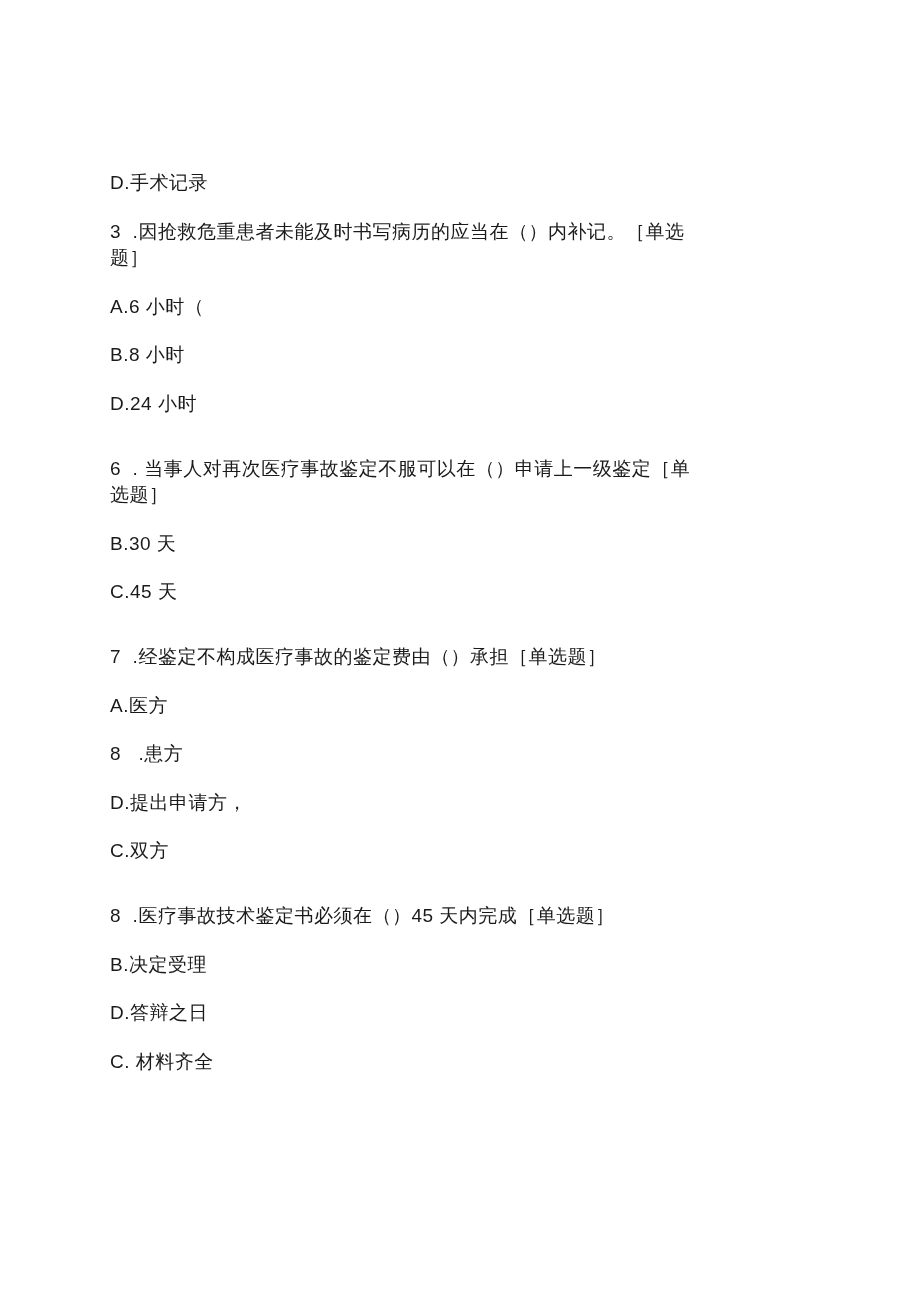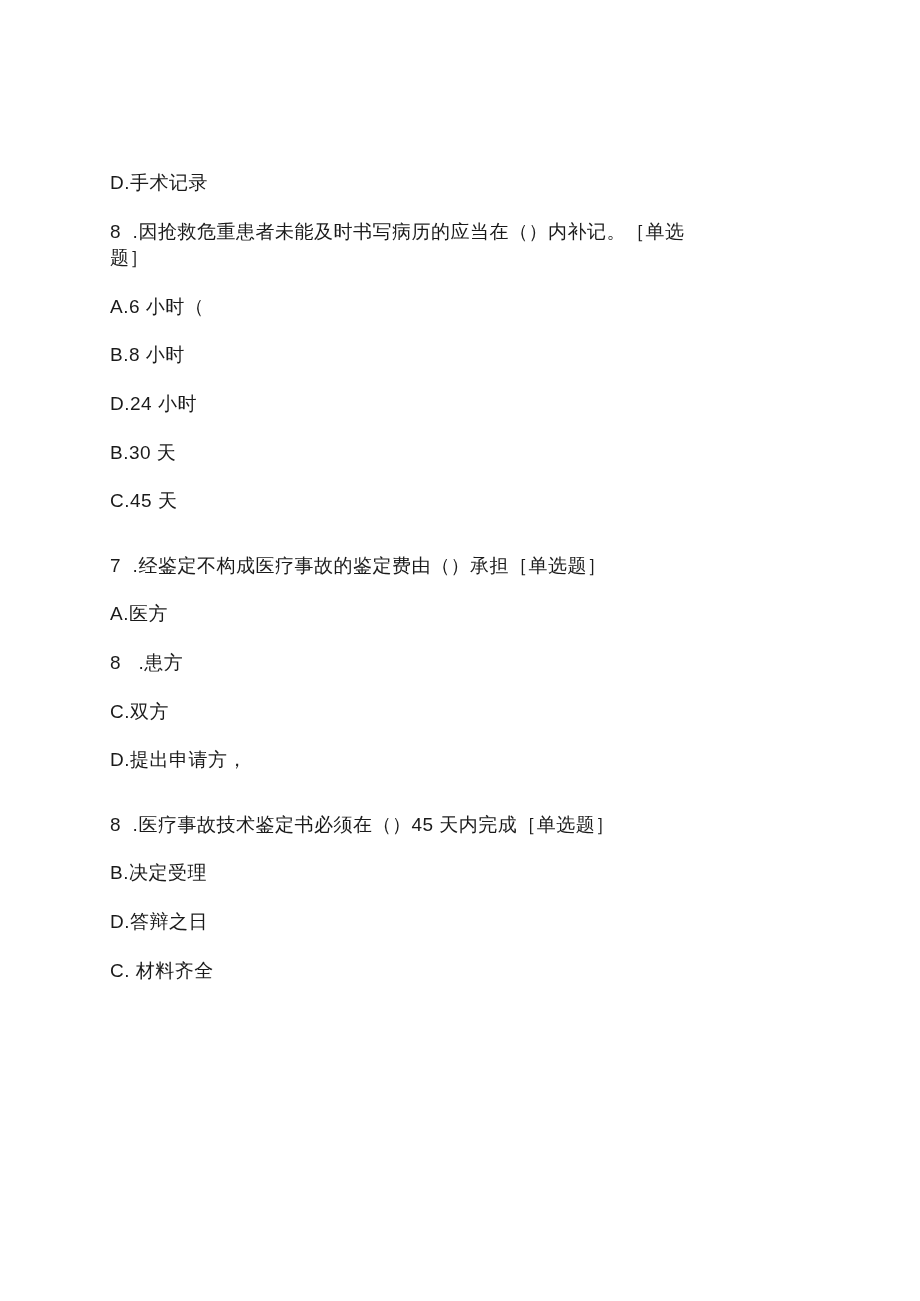--- a/index.html
+++ b/index.html
@@ -32,32 +32,33 @@
     white-space: pre-wrap;
   }
 </style>
 </head>
 <body>
 
 <div class="page">
 
   <div class="line">D.手术记录</div>
 
-  <div class="line">8  .因抢救危重患者未能及时书写病历的应当在（）内补记。［单选题］</div>
+  <div class="line">3  .因抢救危重患者未能及时书写病历的应当在（）内补记。［单选题］</div>
   <div class="line">A.6 小时（</div>
   <div class="line">B.8 小时</div>
   <div class="line">D.24 小时</div>
 
+  <div class="qline2">6  . 当事人对再次医疗事故鉴定不服可以在（）申请上一级鉴定［单选题］</div>
   <div class="line">B.30 天</div>
   <div class="line">C.45 天</div>
 
   <div class="qline2">7  .经鉴定不构成医疗事故的鉴定费由（）承担［单选题］</div>
   <div class="line">A.医方</div>
   <div class="line">8   .患方</div>
+  <div class="line">D.提出申请方，</div>
   <div class="line">C.双方</div>
-  <div class="line">D.提出申请方，</div>
 
   <div class="qline2">8  .医疗事故技术鉴定书必须在（）45 天内完成［单选题］</div>
   <div class="line">B.决定受理</div>
   <div class="line">D.答辩之日</div>
   <div class="line">C. 材料齐全</div>
 
 </div>
 
 </body></html>

